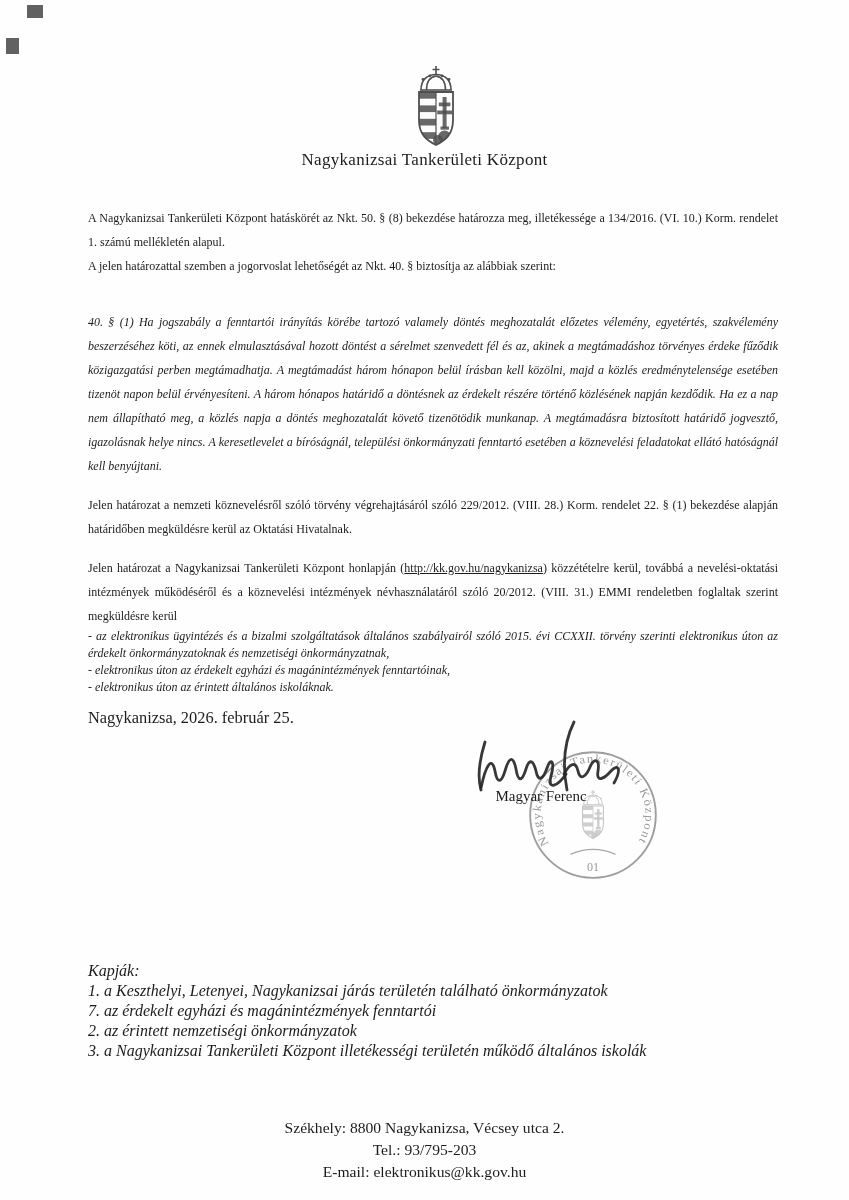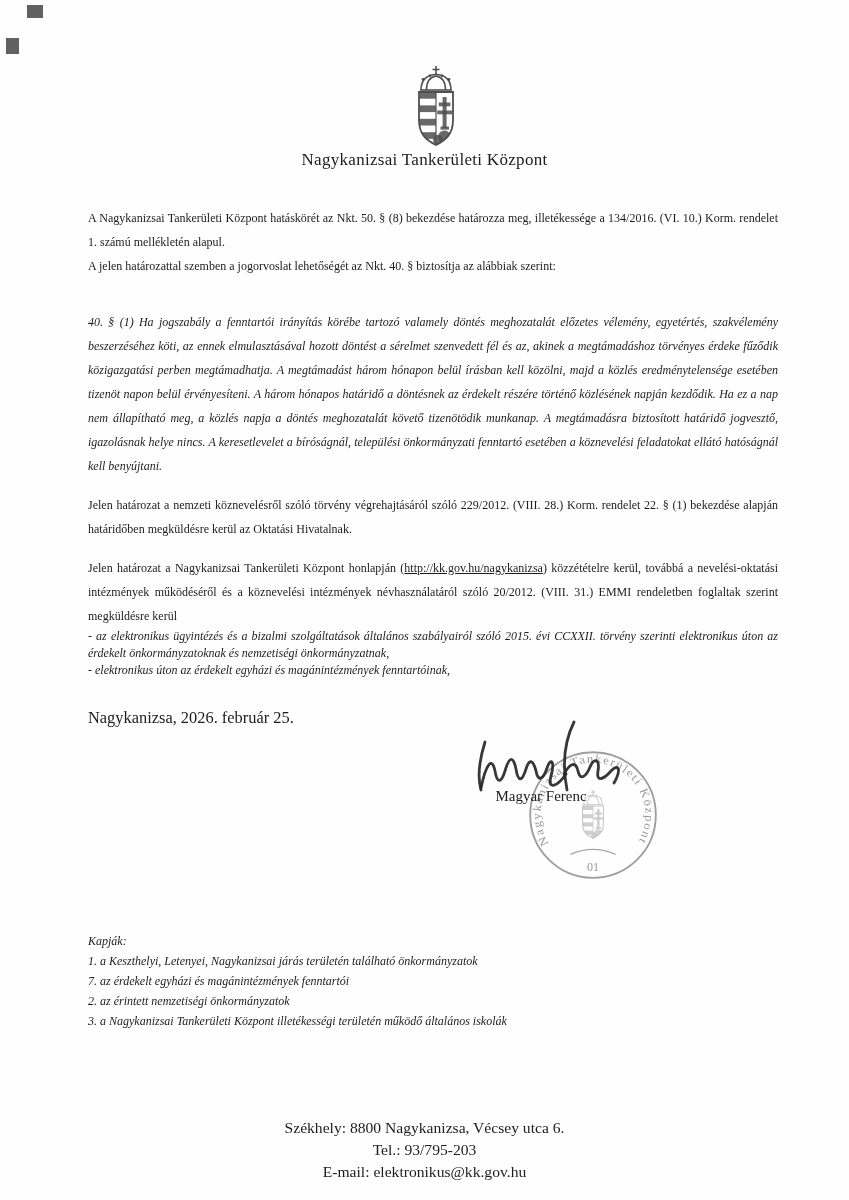--- a/index.html
+++ b/index.html
@@ -52,22 +52,22 @@
   .sig-name, .sig-title {
     position:absolute; width:210px; text-align:center; font-size:15px;
   }
   .sig-name  { left:436px; top:788px; }
   .sig-title { left:430px; top:812px; }
   .sig-scrawl { position:absolute; left:452px; top:716px; width:200px; height:100px; }
   .sig-scrawl path { fill:none; stroke:#262626; stroke-width:2.8;
     stroke-linecap:round; stroke-linejoin:round; opacity:.92; }
 
   .recipients {
-    position:absolute; left:88px; top:931px; width:640px;
-    font-style:italic; font-size:12px; line-height:20px;
+    position:absolute; left:88px; top:961px; width:640px;
+    font-style:italic; font-size:16px; line-height:20px;
   }
   .recipients p { margin:0; }
 
   .footer {
     position:absolute; left:0; top:1117px; width:849px;
     text-align:center; font-size:15.6px; line-height:22px;
   }
 
   svg text { user-select:none; }
 </style>
@@ -120,20 +120,21 @@
   <div class="org-name">Nagykanizsai Tankerületi Központ</div>
 
   <div class="doc-body">
     <p>A Nagykanizsai Tankerületi Központ hatáskörét az Nkt. 50. § (8) bekezdése határozza meg, illetékessége a 134/2016. (VI. 10.) Korm. rendelet 1. számú mellékletén alapul.</p>
     <p>A jelen határozattal szemben a jogorvoslat lehetőségét az Nkt. 40. § biztosítja az alábbiak szerint:</p>
     <p class="quote">40. § (1) Ha jogszabály a fenntartói irányítás körébe tartozó valamely döntés meghozatalát előzetes vélemény, egyetértés, szakvélemény beszerzéséhez köti, az ennek elmulasztásával hozott döntést a sérelmet szenvedett fél és az, akinek a megtámadáshoz törvényes érdeke fűződik közigazgatási perben megtámadhatja. A megtámadást három hónapon belül írásban kell közölni, majd a közlés eredménytelensége esetében tizenöt napon belül érvényesíteni. A három hónapos határidő a döntésnek az érdekelt részére történő közlésének napján kezdődik. Ha ez a nap nem állapítható meg, a közlés napja a döntés meghozatalát követő tizenötödik munkanap. A megtámadásra biztosított határidő jogvesztő, igazolásnak helye nincs. A keresetlevelet a bíróságnál, települési önkormányzati fenntartó esetében a köznevelési feladatokat ellátó hatóságnál kell benyújtani.</p>
     <p class="gap">Jelen határozat a nemzeti köznevelésről szóló törvény végrehajtásáról szóló 229/2012. (VIII. 28.) Korm. rendelet 22. § (1) bekezdése alapján határidőben megküldésre kerül az Oktatási Hivatalnak.</p>
     <p class="gap"><span>Jelen határozat a Nagykanizsai Tankerületi Központ honlapján (</span><span class="underline">http://kk.gov.hu/nagykanizsa</span><span>) közzétételre kerül, továbbá a nevelési-oktatási intézmények működéséről és a köznevelési intézmények névhasználatáról szóló 20/2012. (VIII. 31.) EMMI rendeletben foglaltak szerint megküldésre kerül</span></p>
     <p class="dash-item">- az elektronikus ügyintézés és a bizalmi szolgáltatások általános szabályairól szóló 2015. évi CCXXII. törvény szerinti elektronikus úton az érdekelt önkormányzatoknak és nemzetiségi önkormányzatnak,</p>
     <p class="dash-item">- elektronikus úton az érdekelt egyházi és magánintézmények fenntartóinak,</p>
+    <p class="dash-item">- elektronikus úton az érintett általános iskoláknak.</p>
   </div>
 
   <div class="date-line">Nagykanizsa, 2026. február 25.</div>
 
   <svg class="stamp" viewBox="0 0 160 160">
     <circle class="stamp-ring" cx="80" cy="80" r="67"></circle>
     <defs>
       <path id="ringTextPath" d="M 34.1 112.1 A 56 56 0 1 1 125.9 112.1"></path>
     </defs>
     <text class="stamp-textpath">
@@ -160,18 +161,18 @@
 
   <div class="recipients">
     <p>Kapják:</p>
     <p>1. a Keszthelyi, Letenyei, Nagykanizsai járás területén található önkormányzatok</p>
     <p>7. az érdekelt egyházi és magánintézmények fenntartói</p>
     <p>2. az érintett nemzetiségi önkormányzatok</p>
     <p>3. a Nagykanizsai Tankerületi Központ illetékességi területén működő általános iskolák</p>
   </div>
 
   <div class="footer">
-    <div>Székhely: 8800 Nagykanizsa, Vécsey utca 6.</div>
+    <div>Székhely: 8800 Nagykanizsa, Vécsey utca 2.</div>
     <div>Tel.: 93/795-203</div>
     <div>E-mail: elektronikus@kk.gov.hu</div>
   </div>
 
 </div>
 
 </body></html>

